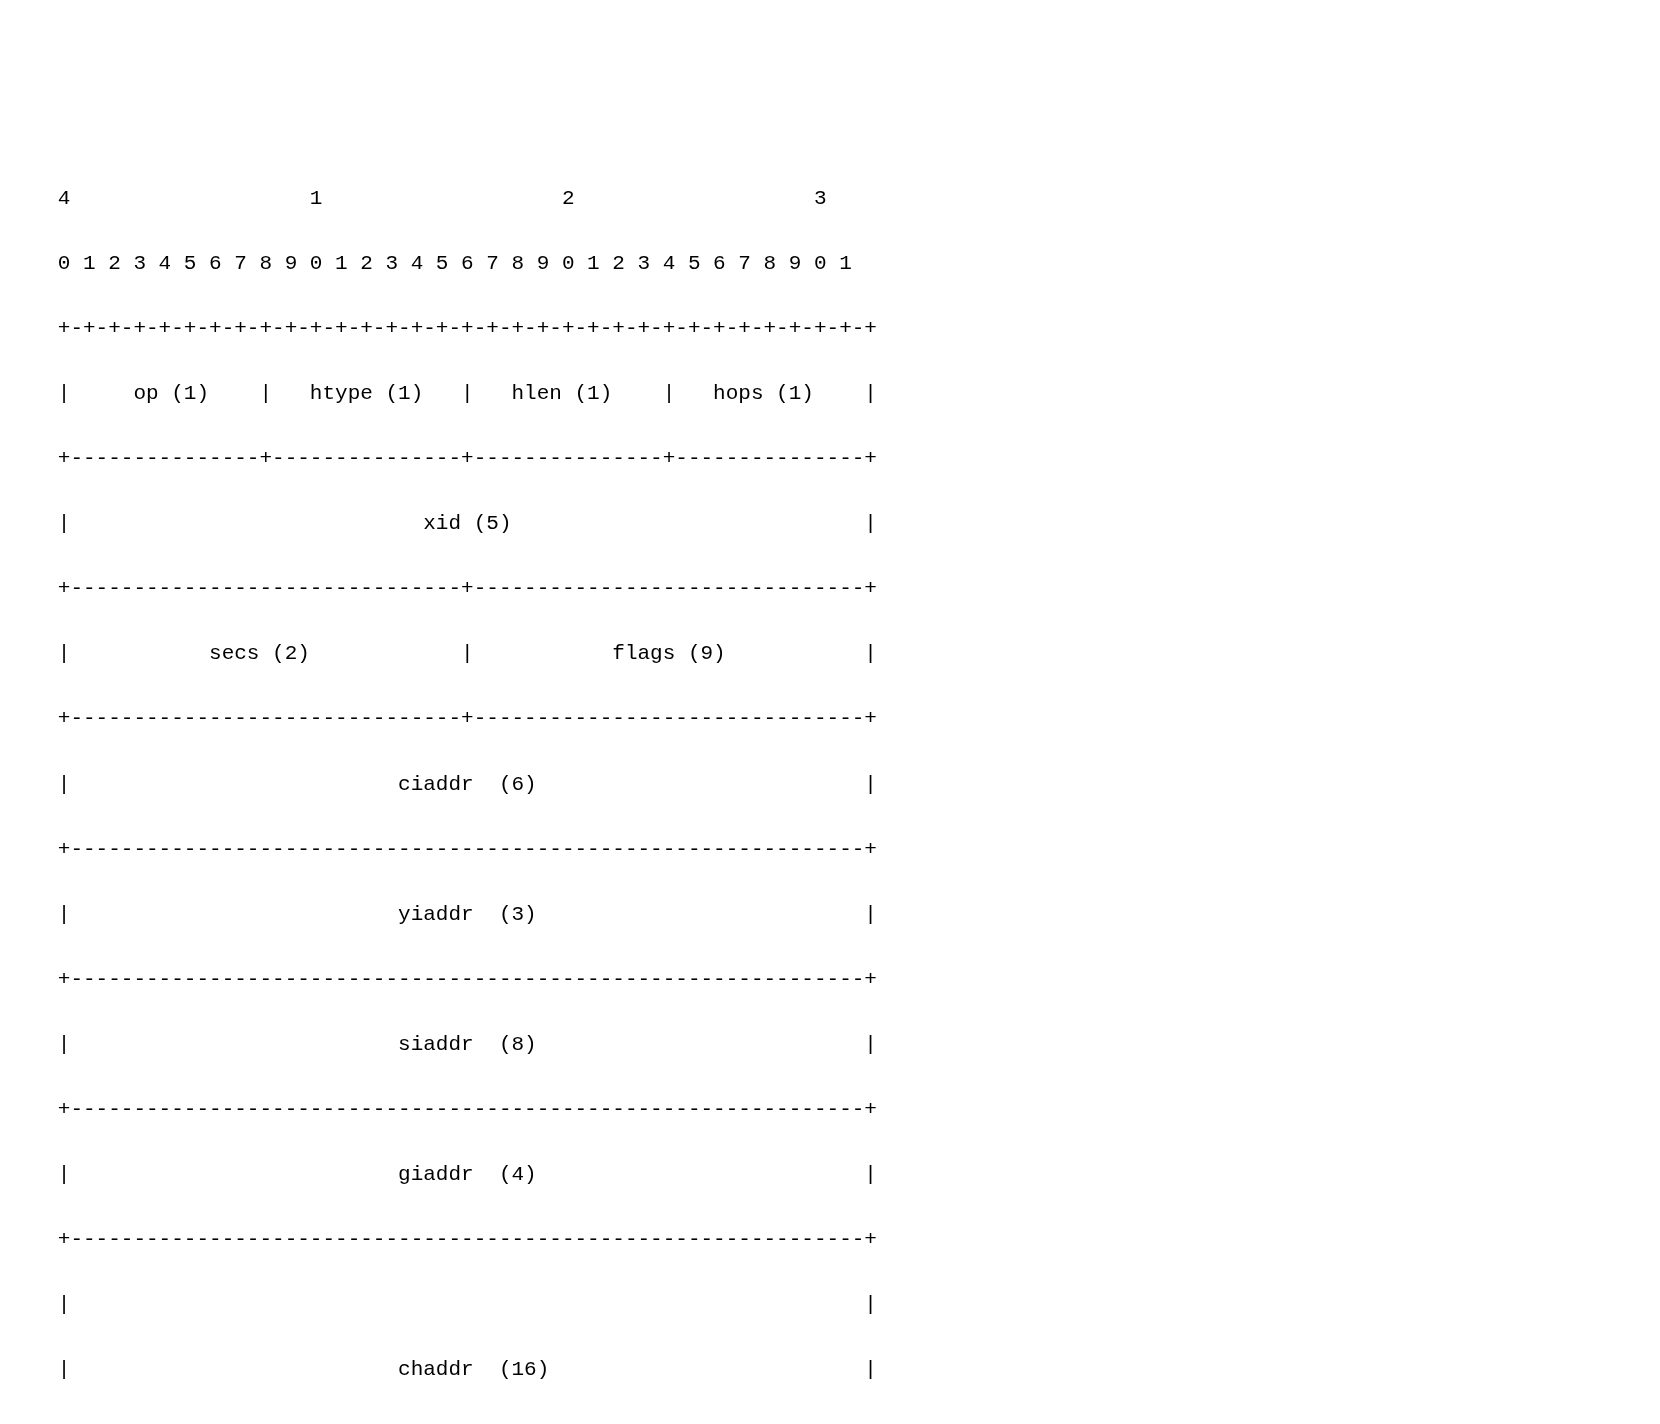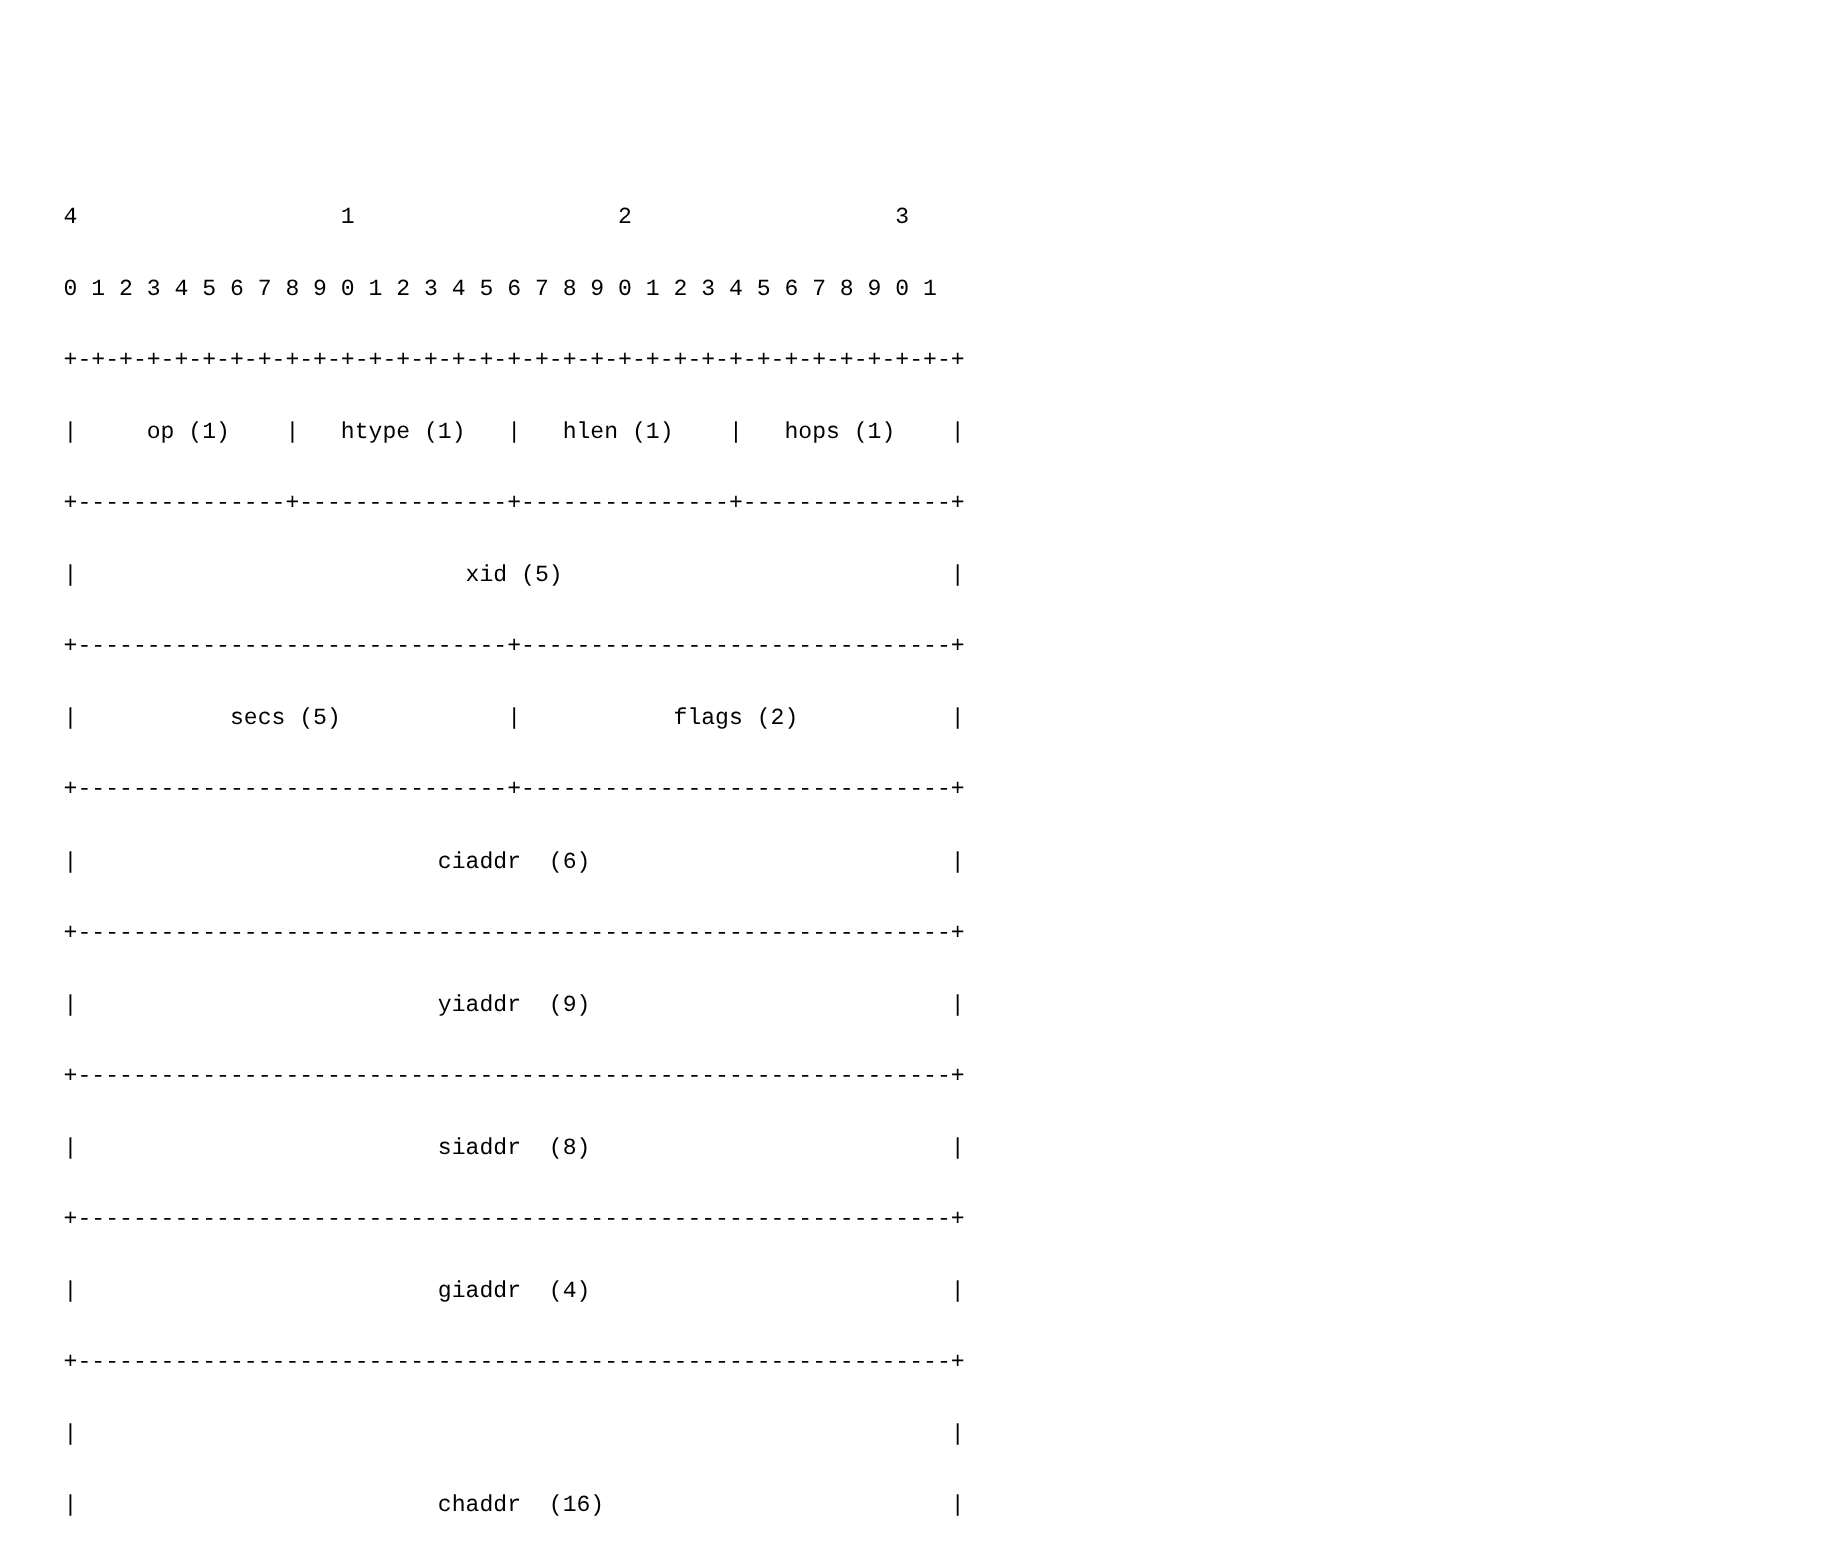--- a/index.html
+++ b/index.html
@@ -28,29 +28,29 @@
 <span>   +-+-+-+-+-+-+-+-+-+-+-+-+-+-+-+-+-+-+-+-+-+-+-+-+-+-+-+-+-+-+-+-+</span>
 
 <span>   |     op (1)    |   htype (1)   |   hlen (1)    |   hops (1)    |</span>
 
 <span>   +---------------+---------------+---------------+---------------+</span>
 
 <span>   |                            xid (5)                            |</span>
 
 <span>   +-------------------------------+-------------------------------+</span>
 
-<span>   |           secs (5)            |           flags (2)           |</span>
+<span>   |           secs (2)            |           flags (9)           |</span>
 
 <span>   +-------------------------------+-------------------------------+</span>
 
 <span>   |                          ciaddr  (6)                          |</span>
 
 <span>   +---------------------------------------------------------------+</span>
 
-<span>   |                          yiaddr  (9)                          |</span>
+<span>   |                          yiaddr  (3)                          |</span>
 
 <span>   +---------------------------------------------------------------+</span>
 
 <span>   |                          siaddr  (8)                          |</span>
 
 <span>   +---------------------------------------------------------------+</span>
 
 <span>   |                          giaddr  (4)                          |</span>
 
 <span>   +---------------------------------------------------------------+</span>

